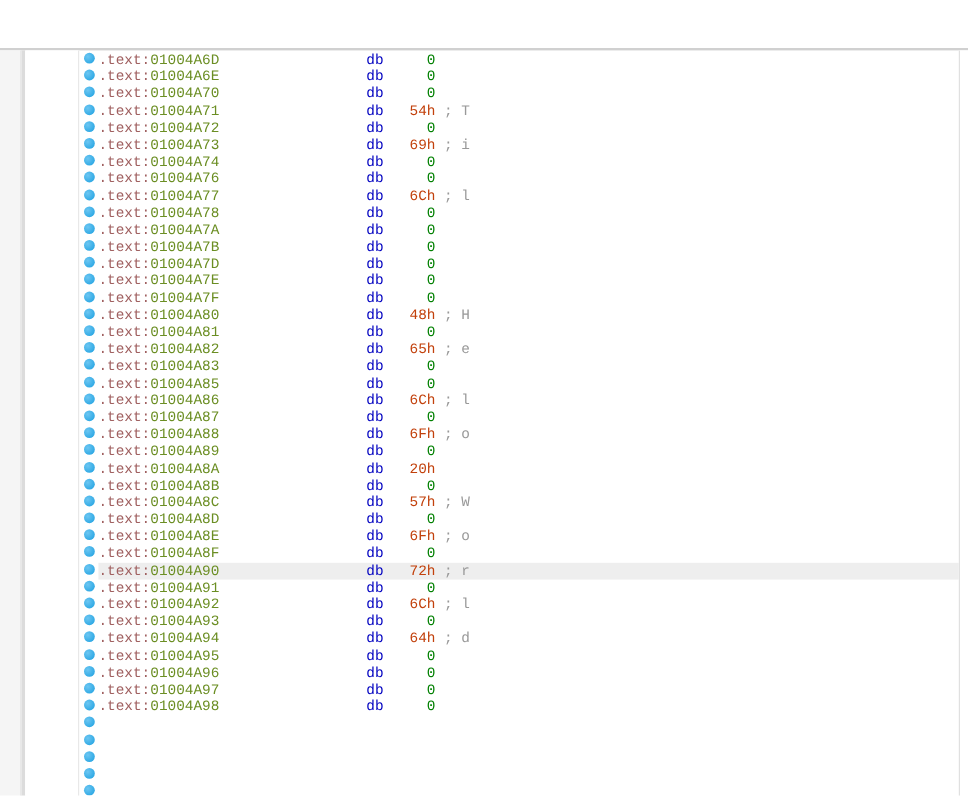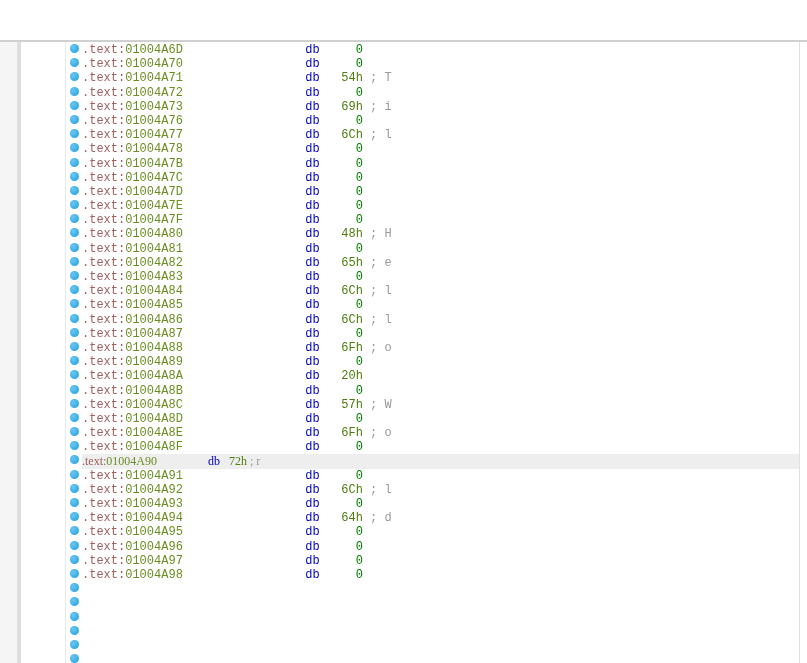--- a/index.html
+++ b/index.html
@@ -5,26 +5,26 @@
   * { margin: 0; padding: 0; box-sizing: border-box; }
   html, body { width: 807px; height: 663px; overflow: hidden; font-family: Consolas, "Courier New", monospace; font-size: 12px; background: #fff; }
   .outer { display: flex; width: 100%; height: 100%; border-top: 2px solid #d0d0d0; margin-top: 40px; }
   .left-scroll { width: 18px; background: #f5f5f5; border-right: 1px solid #e0e0e0; position: relative; }
   .splitter-thick { width: 3px; background: #dcdcdc; }
   .left-panel { width: 45px; background: #fff; border-right: 1px solid #e8e8e8; }
   .dotcol { width: 16px; display: flex; flex-direction: column; align-items: center; padding-top: 2px; }
   .dot { width: 9px; height: 9px; border-radius: 50%; background: radial-gradient(circle at 35% 35%, #6cc6f2, #1a9fe0); margin-bottom: 5.2px; flex: 0 0 auto; }
   .code { flex: 1; padding-top: 1px; position: relative; }
   .line { height: 14.2px; white-space: pre; position: relative; color: #222; }
-  .line.highlight { background: #eeeeee; font-family: Liberation Serif, serif; }
+  .line.highlight { background: #eeeeee; }
   .addr { color: #6b8e23; }
   .addr .dot-p { color: #a06060; }
   .db { color: #0000c0; }
   .val { color: #008000; }
-  .valhex { color: #4d7c0f; }
+  .valhex { color: #c2410c; }
   .cmt { color: #999999; }
   .right-panel { width: 8px; border-left: 1px solid #e0e0e0; background: #fff; }
   .watermark { position: absolute; bottom: 20px; right: 16px; color: #737373; font-family: Arial, sans-serif; font-size: 13px; pointer-events: none; }
 </style>
 </head>
 <body>
 
 <div class="outer">
   <div class="left-scroll"></div>
   <div class="splitter-thick"></div>
@@ -70,37 +70,38 @@
       <div class="dot"></div>
       <div class="dot"></div>
       <div class="dot"></div>
       <div class="dot"></div>
       <div class="dot"></div>
       <div class="dot"></div>
       <div class="dot"></div>
     </div>
   <div class="code" id="code">
     <div class="line"><span class="addr"><span class="dot-p">.text:</span>01004A6D</span>                 <span class="db">db</span><span class="val">     0</span></div>
+      <div class="line"><span class="addr"><span class="dot-p">.text:</span>01004A6E</span>                 <span class="db">db</span><span class="val">     0</span></div>
       <div class="line"><span class="addr"><span class="dot-p">.text:</span>01004A70</span>                 <span class="db">db</span><span class="val">     0</span></div>
       <div class="line"><span class="addr"><span class="dot-p">.text:</span>01004A71</span>                 <span class="db">db</span><span class="valhex">   54h</span><span class="cmt"> ; T</span></div>
       <div class="line"><span class="addr"><span class="dot-p">.text:</span>01004A72</span>                 <span class="db">db</span><span class="val">     0</span></div>
       <div class="line"><span class="addr"><span class="dot-p">.text:</span>01004A73</span>                 <span class="db">db</span><span class="valhex">   69h</span><span class="cmt"> ; i</span></div>
+      <div class="line"><span class="addr"><span class="dot-p">.text:</span>01004A74</span>                 <span class="db">db</span><span class="val">     0</span></div>
       <div class="line"><span class="addr"><span class="dot-p">.text:</span>01004A76</span>                 <span class="db">db</span><span class="val">     0</span></div>
       <div class="line"><span class="addr"><span class="dot-p">.text:</span>01004A77</span>                 <span class="db">db</span><span class="valhex">   6Ch</span><span class="cmt"> ; l</span></div>
       <div class="line"><span class="addr"><span class="dot-p">.text:</span>01004A78</span>                 <span class="db">db</span><span class="val">     0</span></div>
+      <div class="line"><span class="addr"><span class="dot-p">.text:</span>01004A7A</span>                 <span class="db">db</span><span class="val">     0</span></div>
       <div class="line"><span class="addr"><span class="dot-p">.text:</span>01004A7B</span>                 <span class="db">db</span><span class="val">     0</span></div>
-      <div class="line"><span class="addr"><span class="dot-p">.text:</span>01004A7C</span>                 <span class="db">db</span><span class="val">     0</span></div>
       <div class="line"><span class="addr"><span class="dot-p">.text:</span>01004A7D</span>                 <span class="db">db</span><span class="val">     0</span></div>
       <div class="line"><span class="addr"><span class="dot-p">.text:</span>01004A7E</span>                 <span class="db">db</span><span class="val">     0</span></div>
       <div class="line"><span class="addr"><span class="dot-p">.text:</span>01004A7F</span>                 <span class="db">db</span><span class="val">     0</span></div>
       <div class="line"><span class="addr"><span class="dot-p">.text:</span>01004A80</span>                 <span class="db">db</span><span class="valhex">   48h</span><span class="cmt"> ; H</span></div>
       <div class="line"><span class="addr"><span class="dot-p">.text:</span>01004A81</span>                 <span class="db">db</span><span class="val">     0</span></div>
       <div class="line"><span class="addr"><span class="dot-p">.text:</span>01004A82</span>                 <span class="db">db</span><span class="valhex">   65h</span><span class="cmt"> ; e</span></div>
       <div class="line"><span class="addr"><span class="dot-p">.text:</span>01004A83</span>                 <span class="db">db</span><span class="val">     0</span></div>
-      <div class="line"><span class="addr"><span class="dot-p">.text:</span>01004A84</span>                 <span class="db">db</span><span class="valhex">   6Ch</span><span class="cmt"> ; l</span></div>
       <div class="line"><span class="addr"><span class="dot-p">.text:</span>01004A85</span>                 <span class="db">db</span><span class="val">     0</span></div>
       <div class="line"><span class="addr"><span class="dot-p">.text:</span>01004A86</span>                 <span class="db">db</span><span class="valhex">   6Ch</span><span class="cmt"> ; l</span></div>
       <div class="line"><span class="addr"><span class="dot-p">.text:</span>01004A87</span>                 <span class="db">db</span><span class="val">     0</span></div>
       <div class="line"><span class="addr"><span class="dot-p">.text:</span>01004A88</span>                 <span class="db">db</span><span class="valhex">   6Fh</span><span class="cmt"> ; o</span></div>
       <div class="line"><span class="addr"><span class="dot-p">.text:</span>01004A89</span>                 <span class="db">db</span><span class="val">     0</span></div>
       <div class="line"><span class="addr"><span class="dot-p">.text:</span>01004A8A</span>                 <span class="db">db</span><span class="valhex">   20h</span></div>
       <div class="line"><span class="addr"><span class="dot-p">.text:</span>01004A8B</span>                 <span class="db">db</span><span class="val">     0</span></div>
       <div class="line"><span class="addr"><span class="dot-p">.text:</span>01004A8C</span>                 <span class="db">db</span><span class="valhex">   57h</span><span class="cmt"> ; W</span></div>
       <div class="line"><span class="addr"><span class="dot-p">.text:</span>01004A8D</span>                 <span class="db">db</span><span class="val">     0</span></div>
       <div class="line"><span class="addr"><span class="dot-p">.text:</span>01004A8E</span>                 <span class="db">db</span><span class="valhex">   6Fh</span><span class="cmt"> ; o</span></div>

